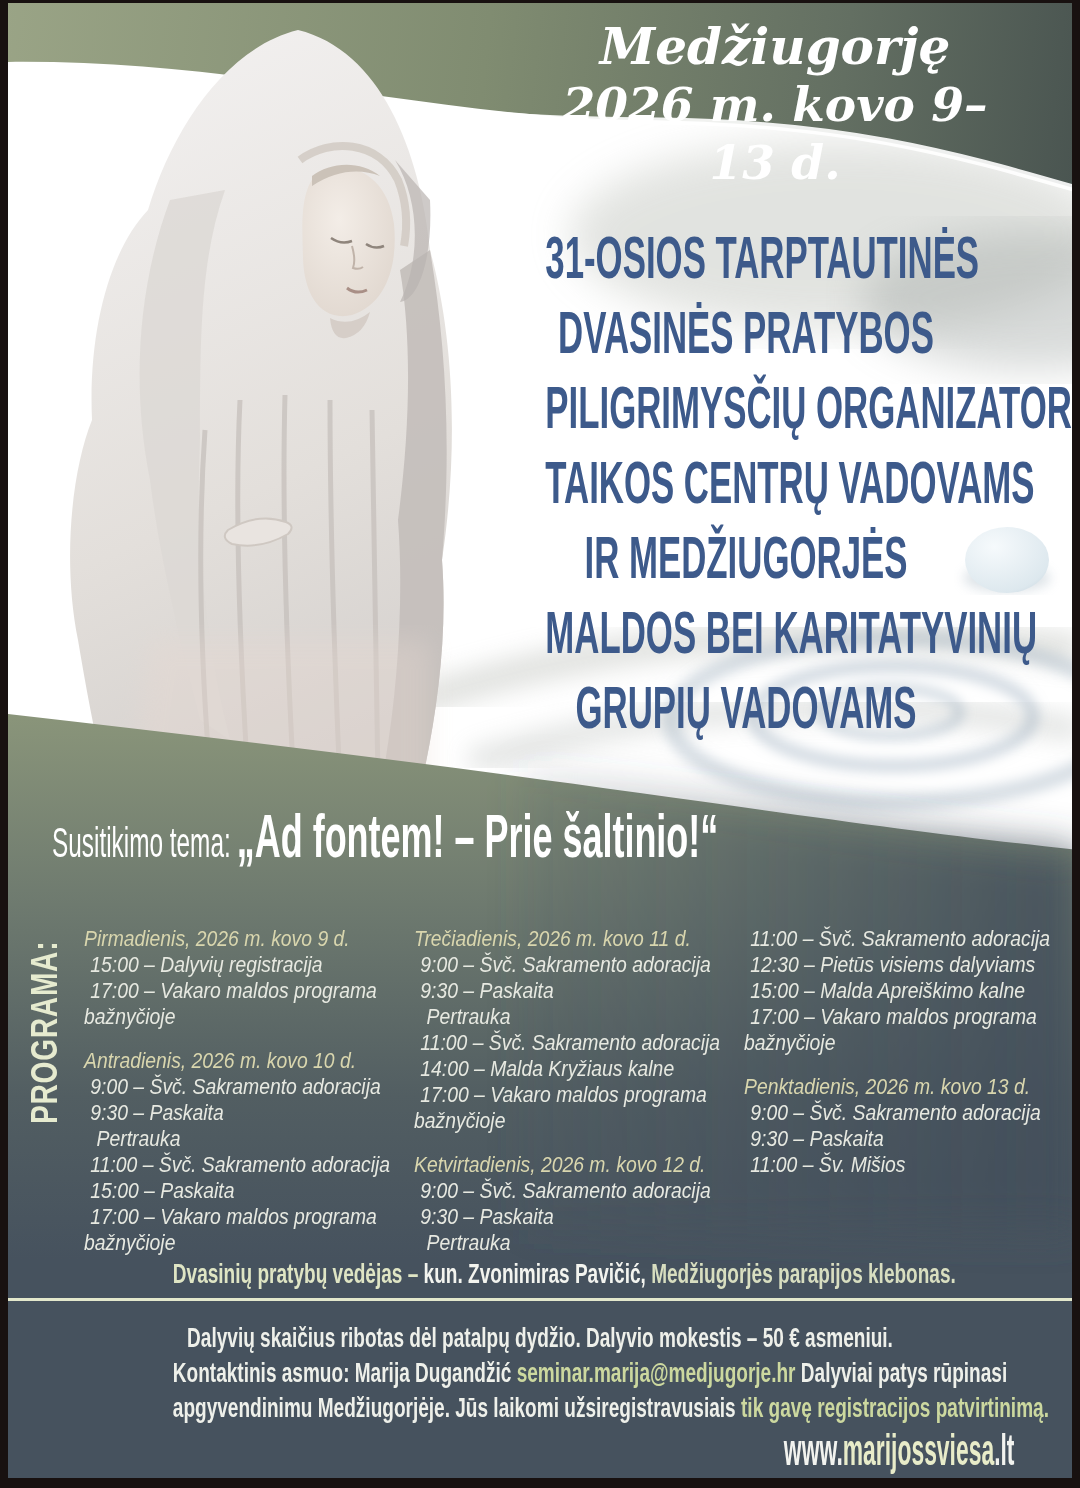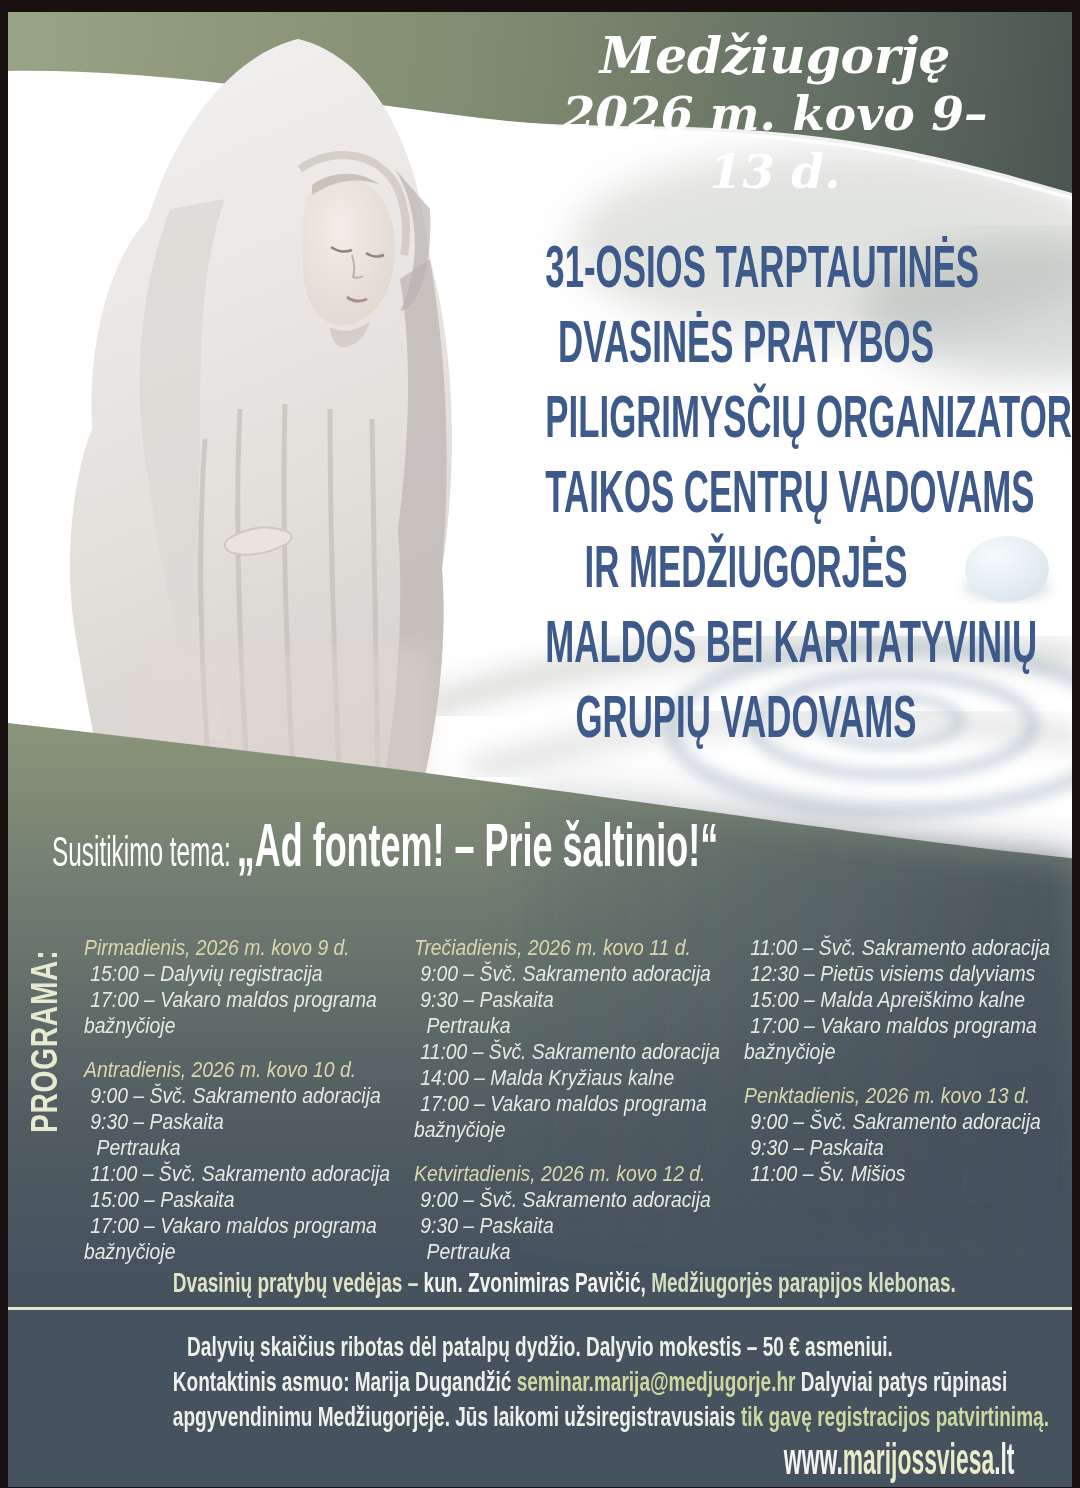--- a/index.html
+++ b/index.html
@@ -2,21 +2,21 @@
 <html><head>
 <meta charset="utf-8">
 <style>
   html,body { margin:0; padding:0; background:#0d0a08; }
   .page {
     position:relative; width:1080px; height:1488px;
     background:#181110; overflow:hidden;
     font-family:"Liberation Sans", sans-serif;
   }
   .inner {
-    position:absolute; left:8px; top:12px; width:1064px; height:1475px;
+    position:absolute; left:8px; top:3px; width:1064px; height:1475px;
     overflow:hidden; background:#ffffff;
   }
   .canvas { position:absolute; left:-8px; top:-3px; width:1080px; height:1488px; }
   svg.bg { position:absolute; left:0; top:0; }
 
   
   .hdr {
     position:absolute; left:540px; top:18px; width:470px; text-align:center;
     color:#ffffff; font-family:"DejaVu Serif", serif; font-style:italic; font-weight:bold;
   }

